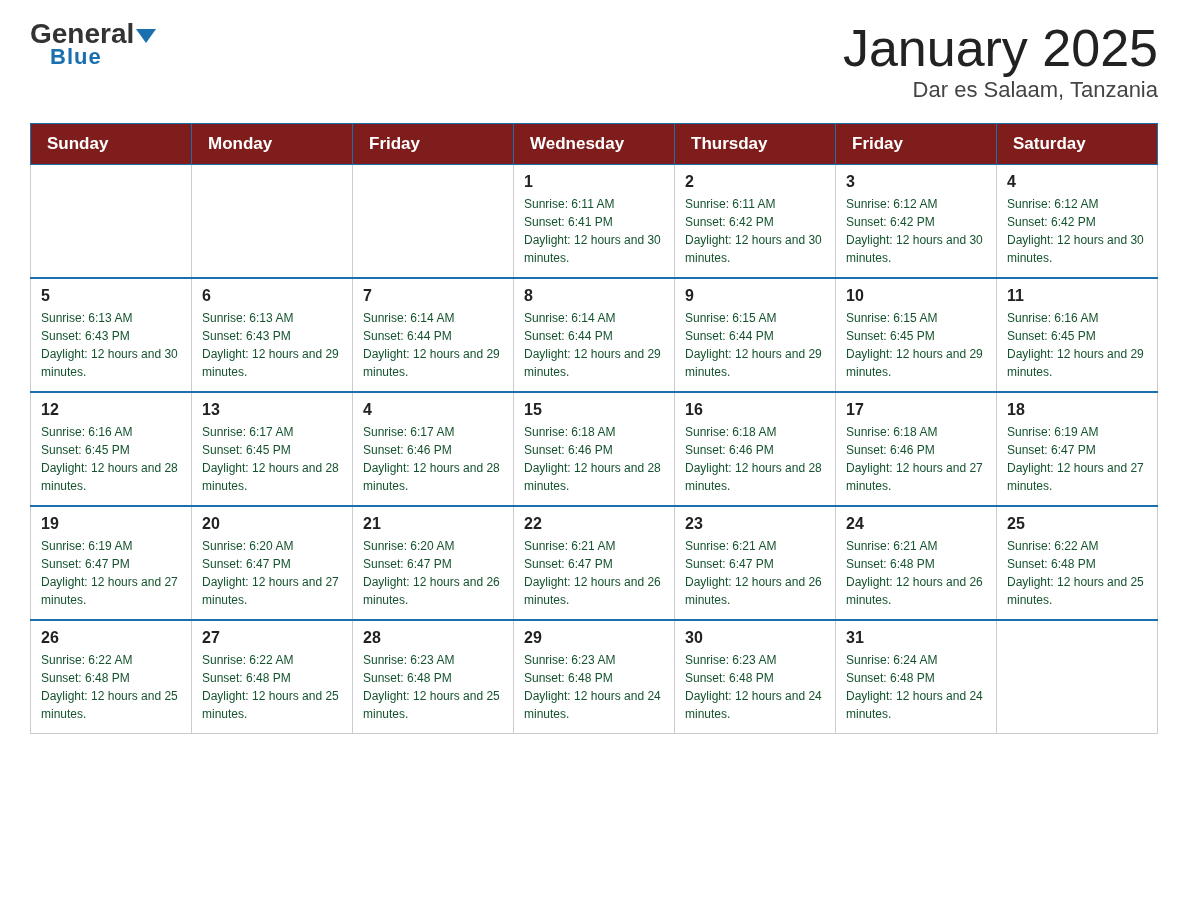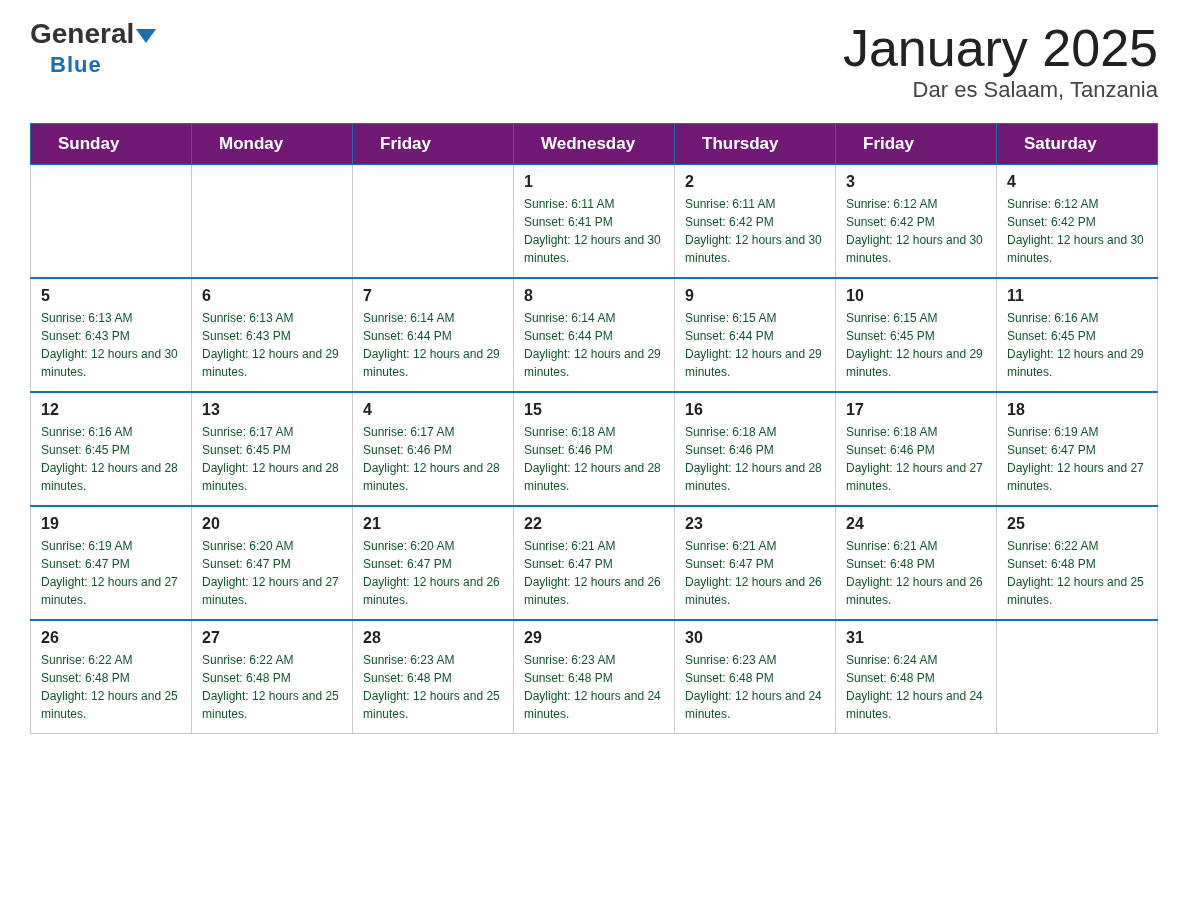--- a/index.html
+++ b/index.html
@@ -14,21 +14,20 @@
     .header {
       display: flex;
       justify-content: space-between;
       align-items: flex-start;
       margin-bottom: 20px;
     }
     .logo {
       display: flex;
       flex-direction: column;
       align-items: flex-start;
-      gap: 8px;
     }
     .logo-text {
       font-size: 28px;
       font-weight: bold;
       color: #333;
       line-height: 1;
     }
     .logo-triangle {
       display: inline-block;
       width: 0;
@@ -60,24 +59,24 @@
       font-size: 22px;
       color: #444;
       font-weight: normal;
     }
     .calendar {
       width: 100%;
       border-collapse: collapse;
       border: 1px solid #aaa;
     }
     .calendar th {
-      background-color: #701a75;
+      background-color: #7f1d1d;
       color: #fff;
       text-align: left;
-      padding: 10px 27px;
+      padding: 10px 16px;
       font-size: 17px;
       font-weight: bold;
       border: 1px solid #1a6faf;
     }
     .calendar td {
       vertical-align: top;
       padding: 8px 10px 10px 10px;
       border: 1px solid #ccc;
       width: 14.28%;
       min-height: 90px;

